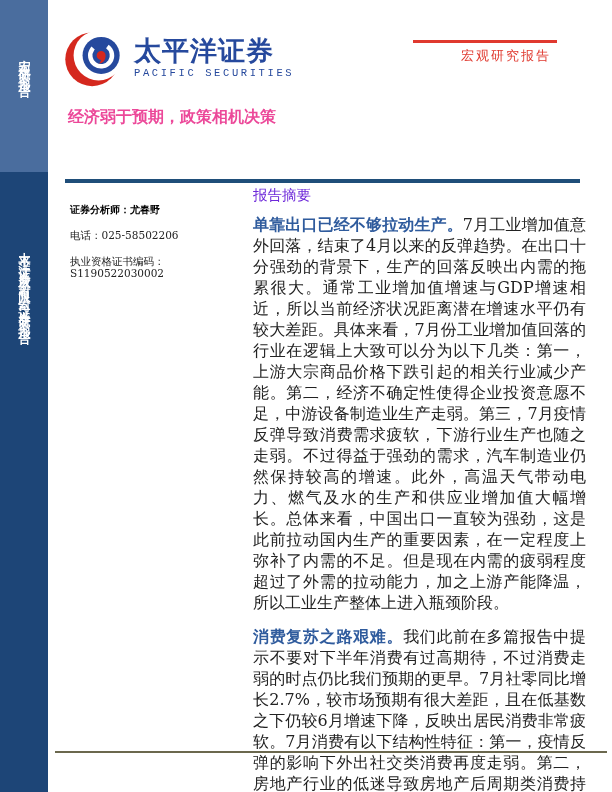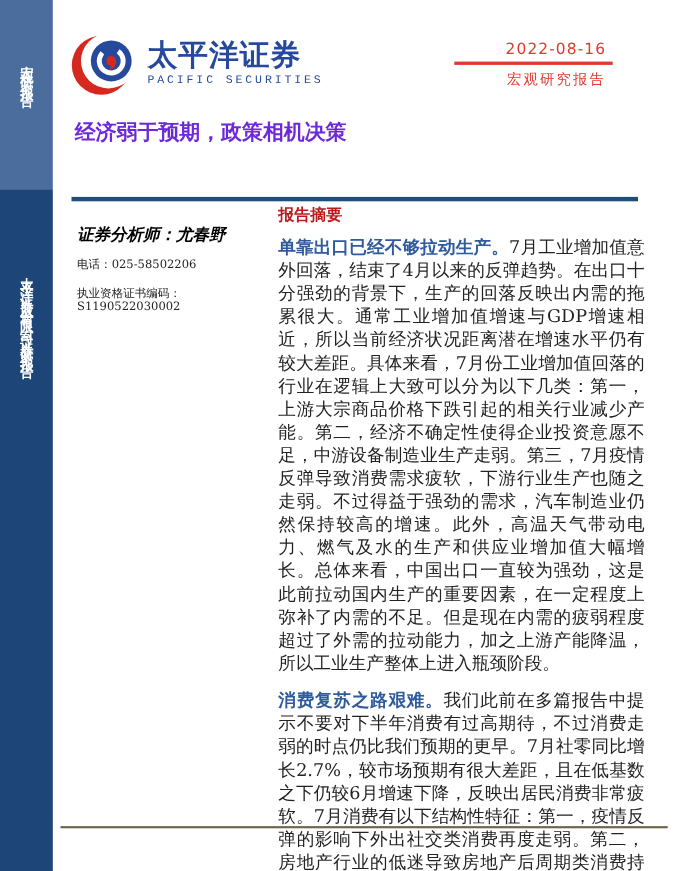--- a/index.html
+++ b/index.html
@@ -35,30 +35,30 @@
     letter-spacing:2.6px; margin-top:2px;
   }
   .date-block { position:absolute; left:365px; top:37px; width:144px; text-align:right; }
   .date-text {
     font-family:"DejaVu Sans", sans-serif; color:#e0392f;
     font-size:14px; padding-right:6px; letter-spacing:1px;
   }
   .date-rule { height:3px; background:#e0392f; margin:3px 0 4px 0; }
   .category-text { color:#e0392f; font-size:13px; padding-right:6px; letter-spacing:2px; }
   
-  .title { position:absolute; left:20px; top:107px; font-size:19px; font-weight:bold; color:#6d28d9; }
+  .title { position:absolute; left:20px; top:107px; font-size:16px; font-weight:bold; color:#ec4899; }
   .subtitle { position:absolute; right:34px; top:151px; font-size:16px; font-weight:bold; color:#111; }
   .navy-rule { position:absolute; left:17px; top:179px; width:515px; height:4px; background:#1f4e79; }
   
   .analyst { position:absolute; left:22px; top:204px; width:180px; font-size:10.5px; color:#222; }
   .analyst .row { margin-bottom:13px; line-height:1.2; }
-  .analyst .row.name { font-weight:bold; font-size:15px; color:#000;font-style:italic; }
+  .analyst .row.name { font-weight:bold; font-size:10px; color:#000; }
   
   .summary { position:absolute; left:205px; top:186px; width:333px; }
-  .summary-heading { font-size:14.5px; font-weight:bold; color:#b91c1c; margin-bottom:9px; }
+  .summary-heading { font-size:14.5px; font-weight:normal; color:#6d28d9; margin-bottom:9px; }
   .summary p {
     font-size:16px; line-height:21px; text-align:justify;
     color:#222; margin-bottom:13px;
   }
   .lead { color:#2f5b9d; font-weight:bold; }
   
   .bottom-rule { position:absolute; left:7px; top:751px; width:552px; height:2px; background:#6b684e; }
   .footer-row {
     position:absolute; left:9px; top:760px; width:492px;
     display:flex; justify-content:space-between; align-items:flex-start;
@@ -88,21 +88,20 @@
         <circle cx="58" cy="46" r="17" fill="none" stroke="#ffffff" stroke-width="7" stroke-dasharray="82 25" transform="rotate(-55 58 46)"></circle>
         <path d="M58 53 a7 7 0 1 1 7 -7 c0 7 -3.5 11.5 -10.5 13 a13 13 0 0 0 3.5 -6z" fill="#d5281e"></path>
       </svg>
       <div class="brand-text">
         <div class="brand-cn">太平洋证券</div>
         <div class="brand-en">PACIFIC SECURITIES</div>
       </div>
     </div>
 
     <div class="date-block">
-      <div class="date-text">2022-08-16</div>
       <div class="date-rule"></div>
       <div class="category-text">宏观研究报告</div>
     </div>
 
     <h1 class="title">经济弱于预期，政策相机决策</h1>
     <div class="navy-rule"></div>
 
     <div class="analyst">
       <div class="row name">证券分析师：尤春野</div>
       <div class="row"><span>电话：</span><span>025-58502206</span></div>

